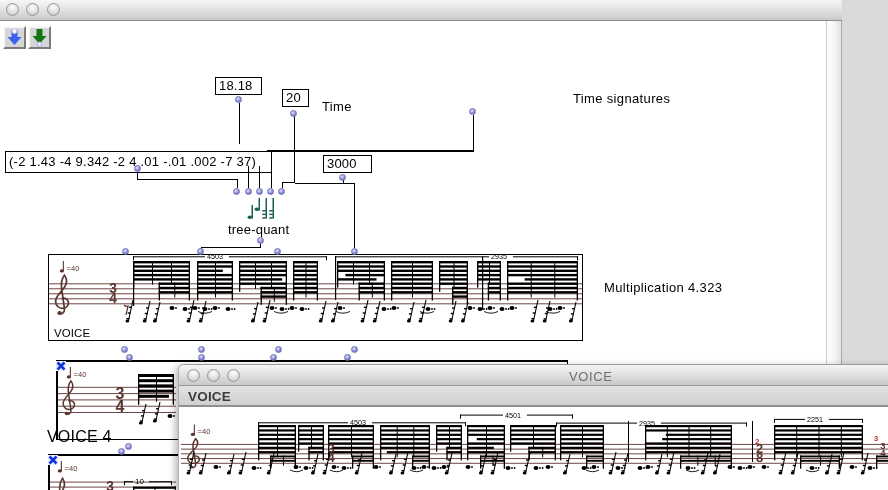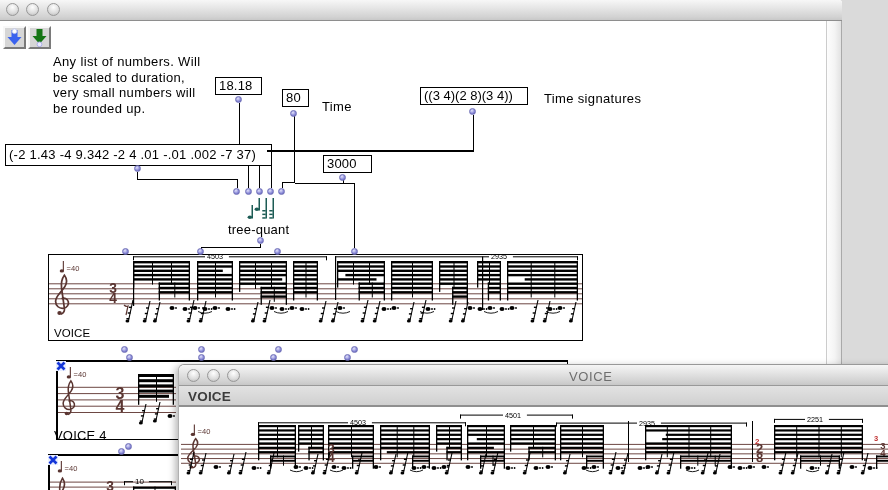--- a/index.html
+++ b/index.html
@@ -32,31 +32,27 @@
         </g>
         <circle cx="9.5" cy="3.2" r="2.4" fill="#fff" stroke="#bbc4ee" stroke-width="0.9"></circle>
       </svg></div>
     <div style="position:absolute;left:28px;top:26px;width:23px;height:23px;background:#d6d6d6;border-top:2px solid #f8f8f8;border-left:2px solid #f8f8f8;border-right:2px solid #7a7a7a;border-bottom:2px solid #7a7a7a;box-sizing:border-box"><svg width="19" height="19">
         <g fill="#157515">
           <rect x="6.5" y="1" width="6" height="8"></rect>
           <path d="M2.5 8 L16.5 8 L9.5 16 Z"></path>
         </g>
         <circle cx="9.5" cy="16.3" r="2.4" fill="#eaeafc" stroke="#a8a8e8" stroke-width="0.9"></circle>
       </svg></div>
-    <div class="cap" style="left:53px;top:54px">Any list of numbers. Will
-be scaled to duration,
-very small numbers will
-be rounded up.</div>
     <div class="cap" style="left:322px;top:99px">Time</div>
-    <div class="cap" style="left:544px;top:91px">Time signatures</div>
+    <div class="cap" style="left:573px;top:91px">Time signatures</div>
+    <div class="cap" style="left:604px;top:280px">Multiplication 4.323</div>
     <div class="cap" style="left:228px;top:222px;letter-spacing:.2px">tree-quant</div>
     <div class="pbox" style="left:215px;top:77px;width:47px;box-sizing:border-box">18.18</div>
-    <div class="pbox" style="left:282px;top:89px;width:27px;height:18px;box-sizing:border-box">80</div>
-    <div class="pbox" style="left:420px;top:87px;width:108px;box-sizing:border-box;letter-spacing:0">((3 4)(2 8)(3 4))</div>
-    <div class="pbox" style="left:5px;top:144px;width:267px;height:22px;line-height:20px;box-sizing:border-box;letter-spacing:.25px">(-2 1.43 -4 9.342 -2 4 .01 -.01 .002 -7 37)</div>
+    <div class="pbox" style="left:282px;top:89px;width:27px;height:18px;box-sizing:border-box">20</div>
+    <div class="pbox" style="left:5px;top:151px;width:267px;height:22px;line-height:20px;box-sizing:border-box;letter-spacing:.25px">(-2 1.43 -4 9.342 -2 4 .01 -.01 .002 -7 37)</div>
     <div class="pbox" style="left:323px;top:155px;width:49px;box-sizing:border-box">3000</div>
     <div class="ln" style="left:238.5px;top:103.0px;width:1px;height:41.0px"></div>
     <div class="ln" style="left:293.5px;top:116.0px;width:1px;height:66.0px"></div>
     <div class="ln" style="left:282.0px;top:182.0px;width:12.5px;height:1px"></div>
     <div class="ln" style="left:281.5px;top:182.0px;width:1px;height:6.0px"></div>
     <div class="ln" style="left:472.8px;top:115.0px;width:1px;height:35.0px"></div>
     <div class="ln" style="left:267.0px;top:150.0px;width:207.0px;height:2px"></div>
     <div class="ln" style="left:137.0px;top:172.0px;width:1px;height:7.0px"></div>
     <div class="ln" style="left:137.0px;top:179.0px;width:100.5px;height:1px"></div>
     <div class="ln" style="left:236.8px;top:179.0px;width:1px;height:9.0px"></div>
@@ -72,21 +68,21 @@
     <div style="position:absolute;left:47.5px;top:254px;width:535px;height:86.5px;border:1.5px solid #000;box-sizing:border-box"></div>
     <div style="position:absolute;left:54px;top:327px;font-size:11.5px;letter-spacing:.1px">VOICE</div>
     <div class="ln" style="left:56.0px;top:360.0px;width:512.0px;height:2px"></div>
     <div class="ln" style="left:566.5px;top:360.0px;width:1.5px;height:4.0px"></div>
     <div class="ln" style="left:56.0px;top:360.0px;width:1.5px;height:80.0px"></div>
     <div class="ln" style="left:56.0px;top:438.8px;width:122.0px;height:1.5px"></div>
     <svg style="position:absolute;left:56px;top:361px" width="11" height="11">
       <rect x="0" y="0" width="10" height="10" fill="#e8eeff"></rect>
       <path d="M1.5 1.5 L8.5 8.5 M8.5 1.5 L1.5 8.5" stroke="#1436d8" stroke-width="2.7"></path>
     </svg>
-    <div style="position:absolute;left:54px;top:428px;font-size:13px;letter-spacing:.2px">VOICE 4</div>
+    <div style="position:absolute;left:47px;top:428px;font-size:16px;letter-spacing:.2px">VOICE 4</div>
     <div class="ln" style="left:48.0px;top:454.0px;width:130.0px;height:2px"></div>
     <div class="ln" style="left:48.0px;top:454.0px;width:1.5px;height:36.0px"></div>
     <svg style="position:absolute;left:48px;top:455px" width="11" height="11">
       <rect x="0" y="0" width="10" height="10" fill="#e8eeff"></rect>
       <path d="M1.5 1.5 L8.5 8.5 M8.5 1.5 L1.5 8.5" stroke="#1436d8" stroke-width="2.7"></path>
     </svg>
     <svg style="position:absolute;left:0;top:0" width="888" height="490">
       <rect x="251.5" y="205" width="1.5" height="13.5" fill="#1d5c55"></rect>
       <ellipse cx="249.9" cy="217.3" rx="2.3" ry="1.7" fill="#1d5c55"></ellipse>
       <rect x="258.5" y="198" width="1.5" height="12.5" fill="#1d5c55"></rect>

